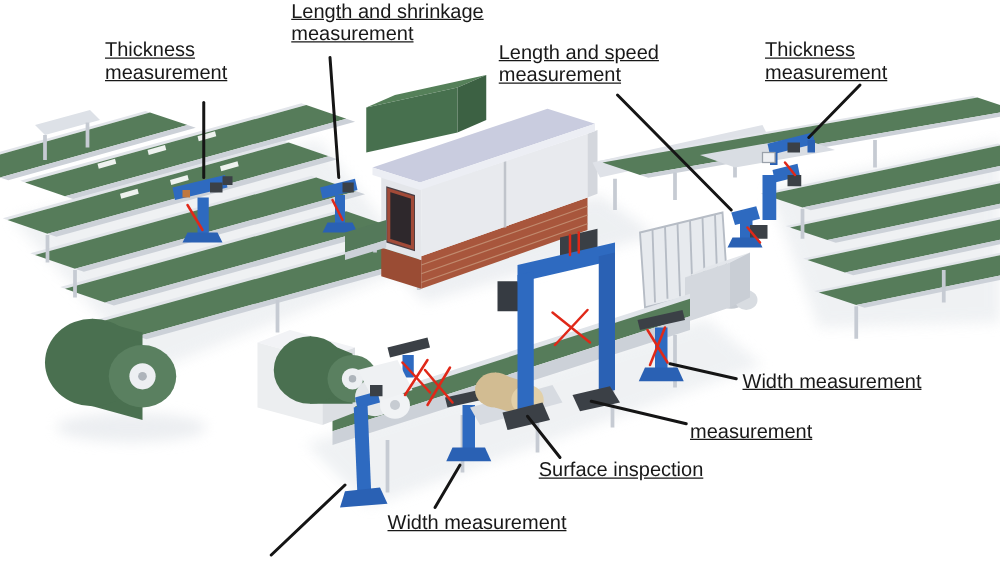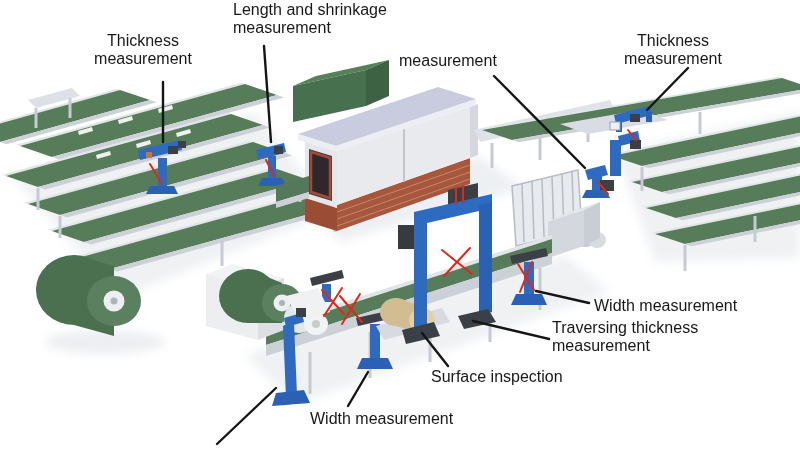--- a/index.html
+++ b/index.html
@@ -1,20 +1,20 @@
 <!DOCTYPE html>
 <html><head>
 <meta charset="utf-8">
 <style>
   html,body{margin:0;padding:0;background:#fff;}
   .stage{position:relative;width:800px;height:450px;background:#ffffff;overflow:hidden;
          font-family:"Liberation Sans",sans-serif;}
   .scene{position:absolute;left:0;top:0;width:800px;height:450px;}
-  .lbl{position:absolute;font-size:16px;line-height:18px;color:#181818;white-space:nowrap;}
-  .lbl.center{text-align:center;white-space:normal;}
+  .lbl{position:absolute;font-size:16px;line-height:18px;color:#181818;white-space:nowrap;text-decoration:underline;}
+  .lbl.center{text-align:left;white-space:normal;}
 </style>
 </head>
 <body>
 
 <div class="stage">
 
 <svg class="scene" viewBox="0 0 800 450" xmlns="http://www.w3.org/2000/svg">
   <defs>
     <filter id="soft" x="-40%" y="-40%" width="180%" height="180%">
       <feGaussianBlur stdDeviation="5"></feGaussianBlur>
@@ -272,35 +272,35 @@
   <span>Thickness</span><br>
   <span>measurement</span>
 </div>
 
 <div class="lbl" style="left:233px;top:1px">
   <span>Length and shrinkage</span><br>
   <span>measurement</span>
 </div>
 
 <div class="lbl" style="left:399px;top:34px">
-  <br>
+  <span>Length and speed</span><br>
   <span>measurement</span>
 </div>
 
 <div class="lbl center" style="left:612px;top:32px;width:122px">
   <span>Thickness</span><br>
   <span>measurement</span>
 </div>
 
 <div class="lbl" style="left:594px;top:297px">
   <span>Width measurement</span>
 </div>
 
 <div class="lbl" style="left:552px;top:319px">
-  <span>Traversing thickness</span><br>
+  <br>
   <span>measurement</span>
 </div>
 
 <div class="lbl" style="left:431px;top:368px">
   <span>Surface inspection</span>
 </div>
 
 <div class="lbl" style="left:310px;top:410px">
   <span>Width measurement</span>
 </div>

